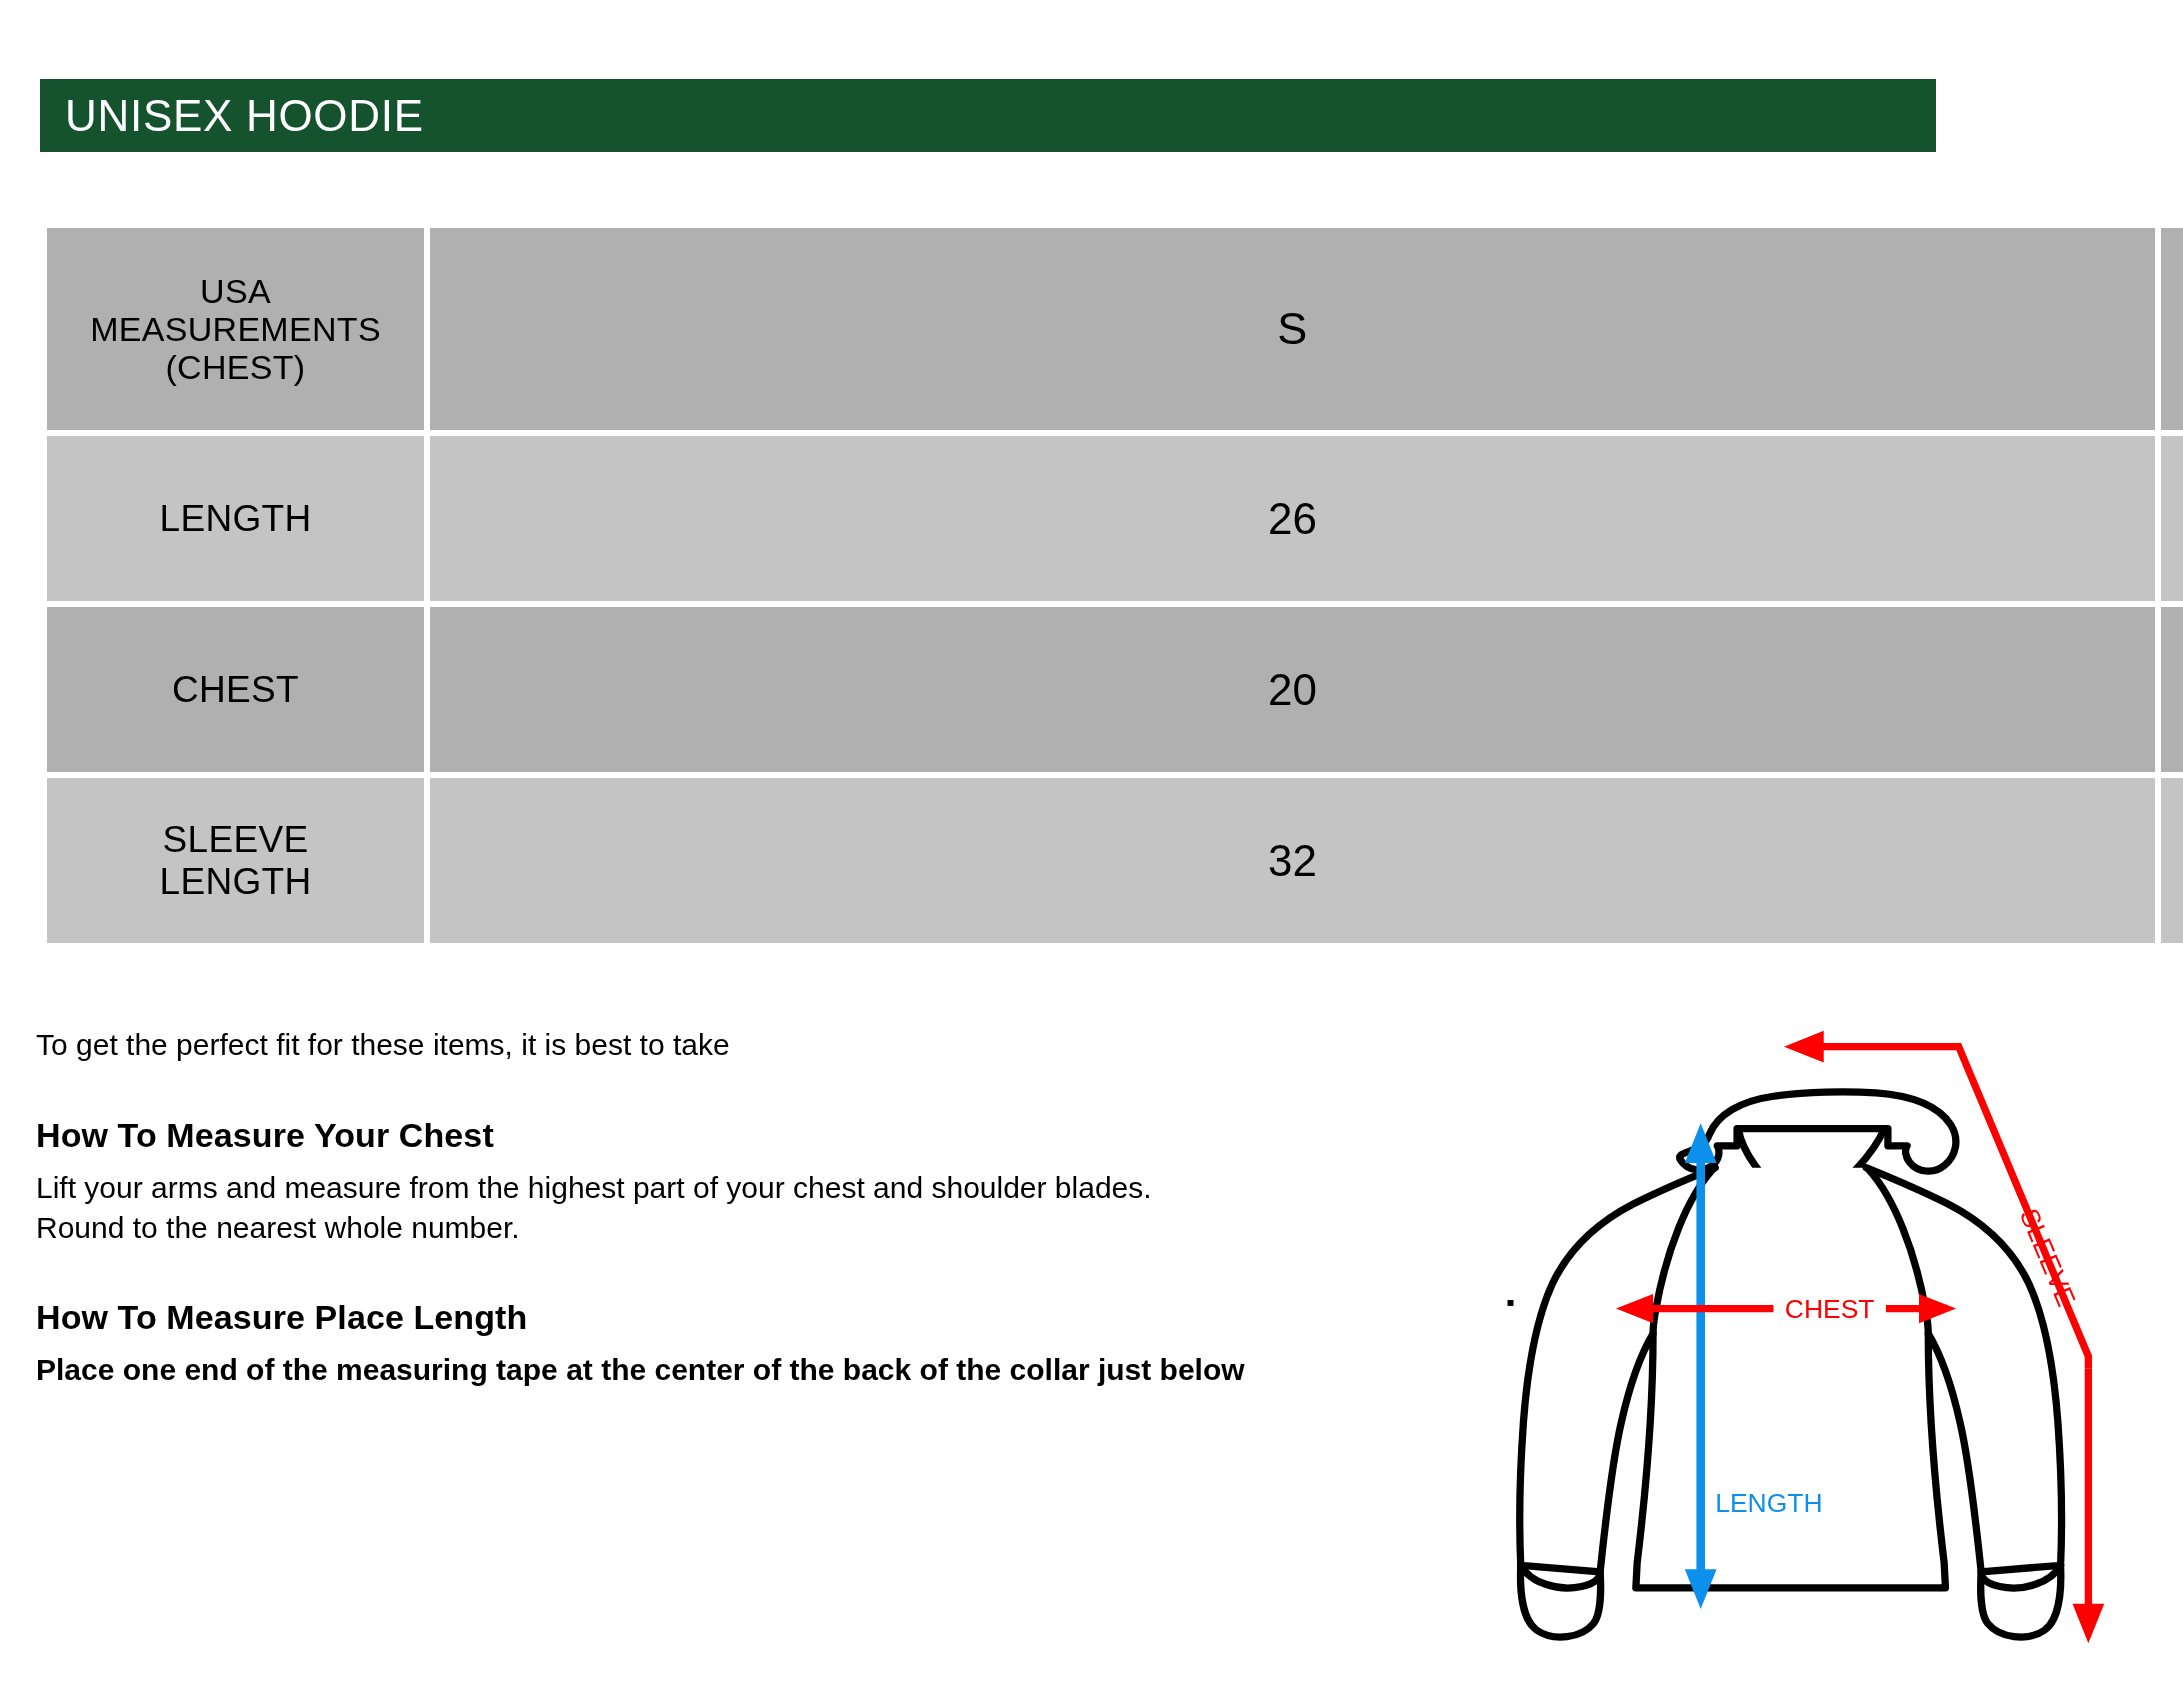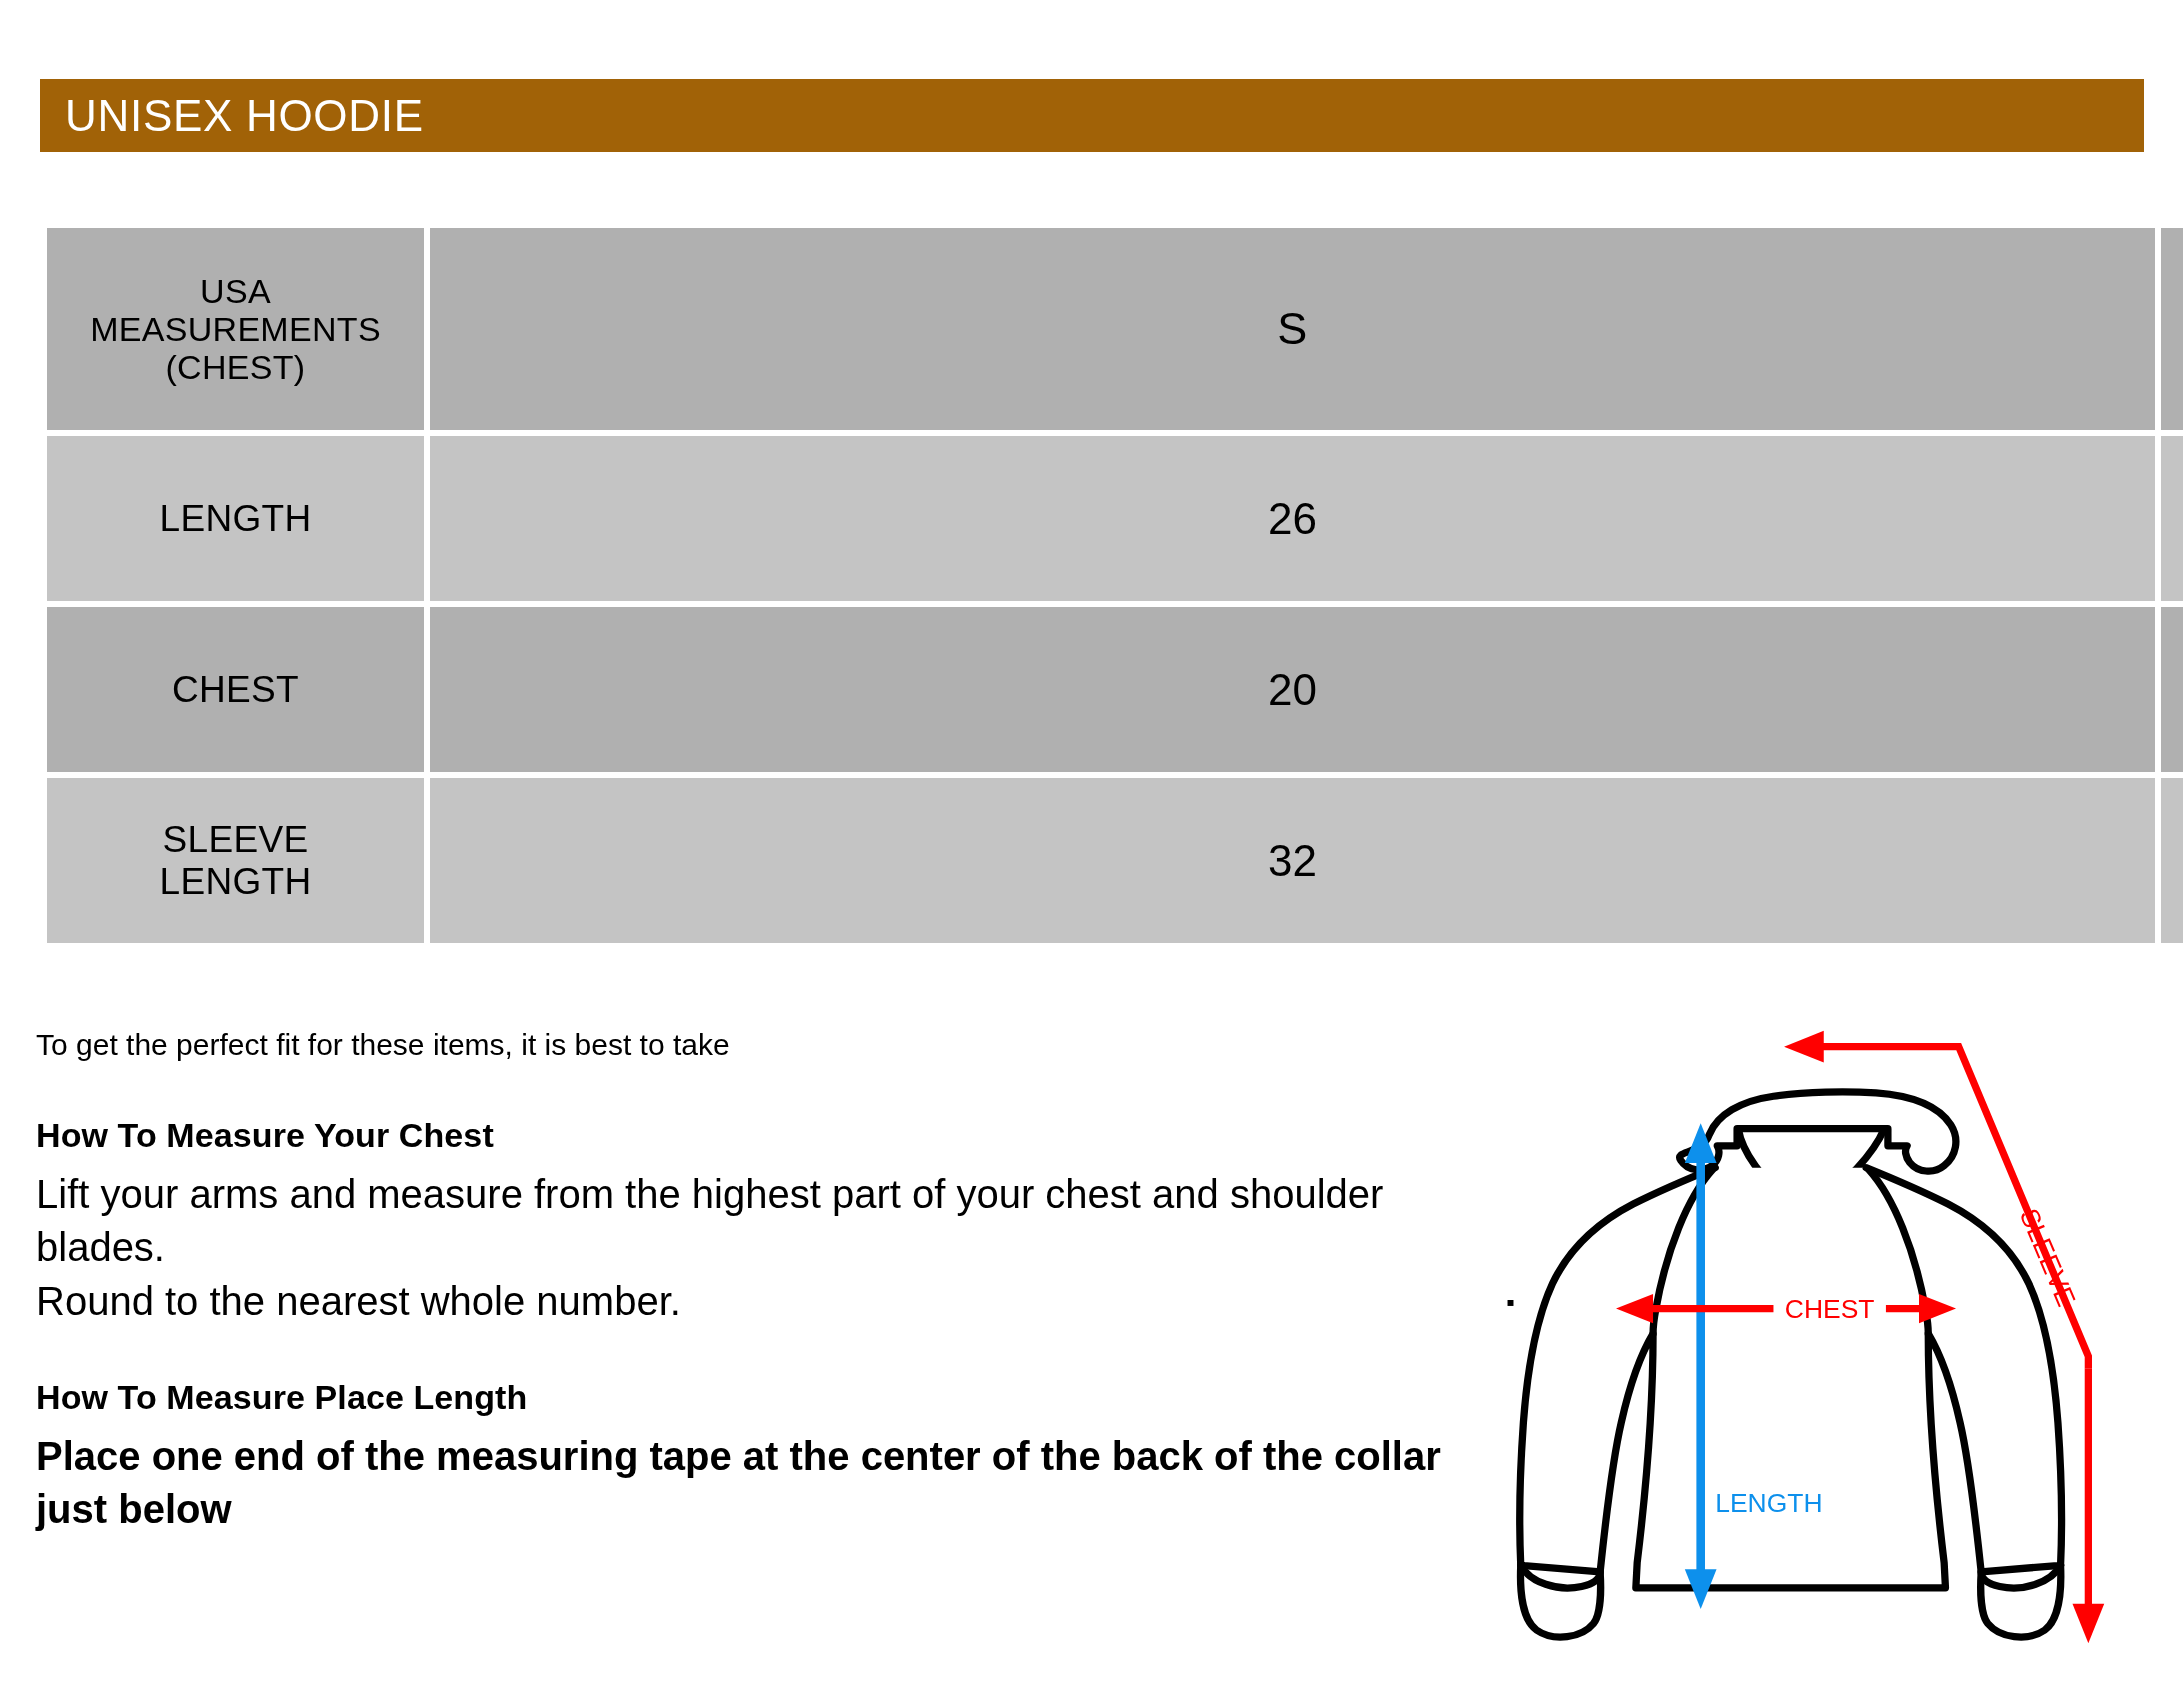--- a/index.html
+++ b/index.html
@@ -13,23 +13,23 @@
     position: relative;
     font-family: "Liberation Sans", sans-serif;
     overflow: hidden;
   }
 
   
   #title-bar {
     position: absolute;
     left: 40px;
     top: 79px;
-    width: 2104px;
+    width: 1896px;
     height: 73px;
-    background: #a16207;
+    background: #14532d;
     display: flex;
     align-items: center;
   }
   #title-text {
     color: #ffffff;
     font-size: 44px;
     letter-spacing: 0.7px;
     padding-left: 25px;
     font-weight: 400;
     white-space: nowrap;
@@ -88,21 +88,21 @@
     line-height: 1.30;
     margin: 0 0 52px 0;
   }
   .section-heading {
     font-size: 34px;
     font-weight: bold;
     margin: 0 0 13.2px 0;
     letter-spacing: 0.1px;
   }
   .section-body {
-    font-size: 40px;
+    font-size: 30px;
     line-height: 1.33;
     margin: 0 0 50px 0;
   }
   .section-body.last { margin-bottom: 16px; font-weight: bold; }
 
   
   #diagram {
     position: absolute;
     left: 1489px;
     top: 999px;

